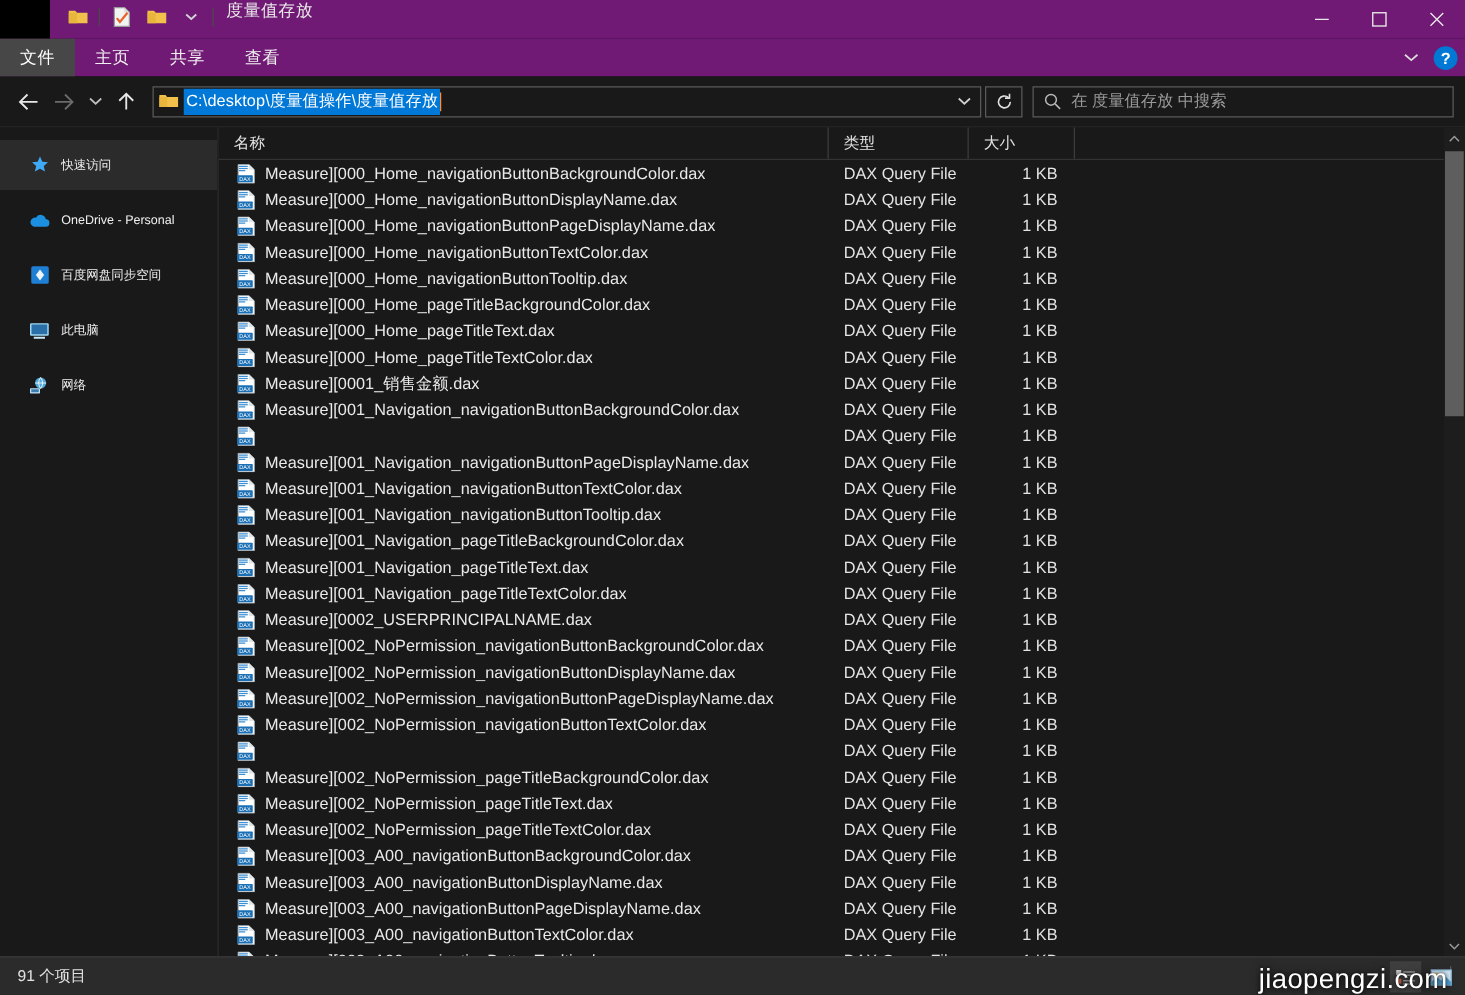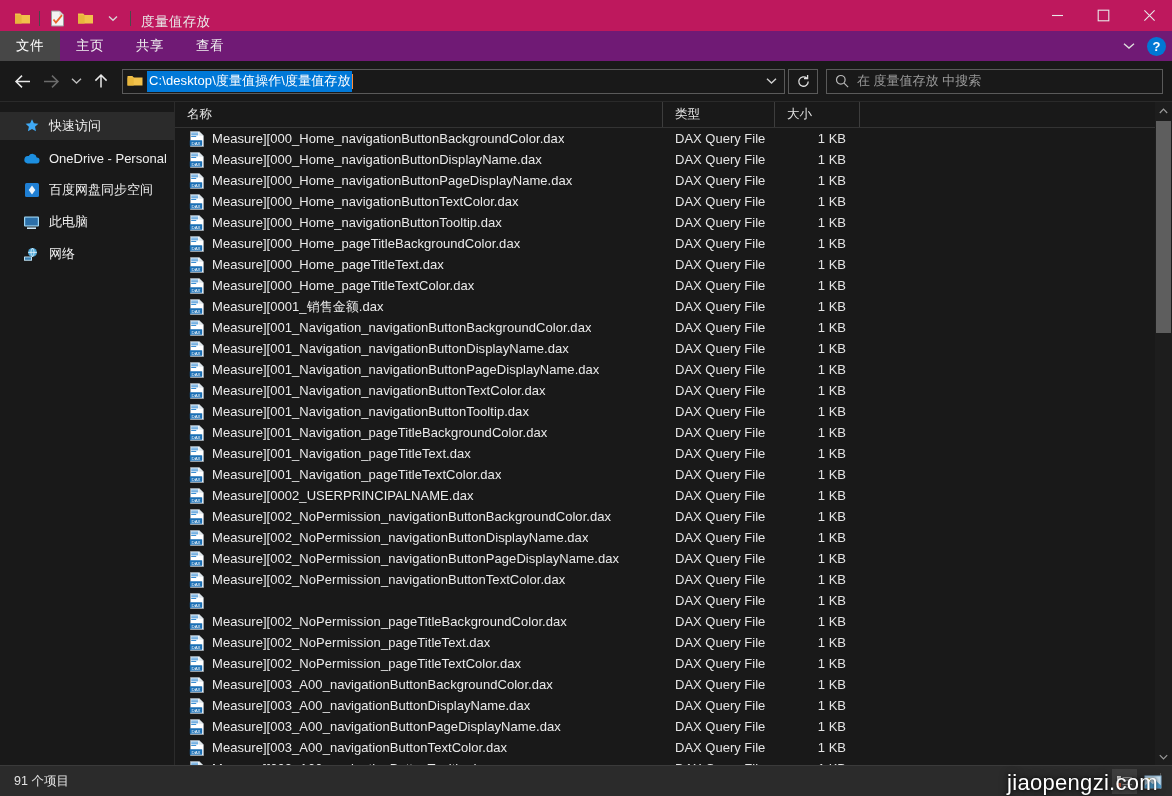--- a/index.html
+++ b/index.html
@@ -13,23 +13,24 @@
   .win {
     position: relative;
     width: 1172px; height: 796px;
     background: #000000;
     display: flex; flex-direction: column;
   }
 
   
   .titlebar {
     height: 31px; flex: 0 0 31px;
-    background: #be185d;
-    display: flex; align-items: flex-end;
+    background: #701a75;
+    display: flex; align-items: flex-start;
     position: relative;
+    margin-left: 40px;
   }
   .qat { display: flex; align-items: center; padding-left: 8px; gap: 0px; }
   .qat-item {
     width: 28px; height: 26px;
     display: flex; align-items: center; justify-content: center;
   }
   .qat-sep {
     width: 1px; height: 15px; background: #4a4a4a; margin: 0 3px;
   }
   .win-title {
@@ -143,25 +144,25 @@
 
   
   .sidebar {
     width: 175px; flex: 0 0 175px;
     background: #191919;
     padding-top: 10px;
     border-right: 1px solid #2b2b2b;
     overflow: hidden;
   }
   .side-item {
-    height: 28px;
+    height: 40px;
     display: flex; align-items: center;
     padding-left: 23px;
     gap: 9px;
-    color: #efefef; font-size: 13px;
+    color: #efefef; font-size: 10px;
     white-space: nowrap;
     margin-bottom: 4px;
   }
   .side-item.sel { background: #2b2b2b; }
   .side-ico { width: 17px; height: 17px; display: flex; align-items: center; justify-content: center; flex: 0 0 17px;}
 
   
   .pane { flex: 1 1 auto; display: flex; flex-direction: column; min-width: 0; position: relative;}
   .colhead {
     height: 26px; flex: 0 0 26px;
@@ -635,21 +636,20 @@
                 <svg class="daxico" viewBox="0 0 16 16">
                   <path d="M1.5 0.5h8.6l4.4 4.3v10.7H1.5z" fill="#ffffff" stroke="#9aa5ad" stroke-width=".8"></path>
                   <path d="M10.1 0.5v4.3h4.4" fill="#dfe6ea"></path>
                   <rect x="2.2" y="1.6" width="7" height="1" fill="#3b8fd4"></rect>
                   <rect x="2.2" y="3.3" width="7" height="1" fill="#3b8fd4"></rect>
                   <rect x="2.2" y="5" width="5" height="1" fill="#3b8fd4"></rect>
                   <rect x="0.8" y="9.2" width="12.4" height="5.6" rx=".6" fill="#1a6fb5"></rect>
                   <text x="7" y="13.5" font-size="4.4" fill="#ffffff" text-anchor="middle" font-family="Liberation Sans, sans-serif">DAX</text>
                 </svg>
               </span>
-              <span class="nm">Measure][001_Navigation_navigationButtonDisplayName.dax</span>
             </div>
             <div class="cell-type">DAX Query File</div>
             <div class="cell-size">1 KB</div>
           </div>
           <div class="row">
             <div class="cell-name">
               <span style="flex: 0 0 16px; height: 16px; display: block;">
                 <svg class="daxico" viewBox="0 0 16 16">
                   <path d="M1.5 0.5h8.6l4.4 4.3v10.7H1.5z" fill="#ffffff" stroke="#9aa5ad" stroke-width=".8"></path>
                   <path d="M10.1 0.5v4.3h4.4" fill="#dfe6ea"></path>

